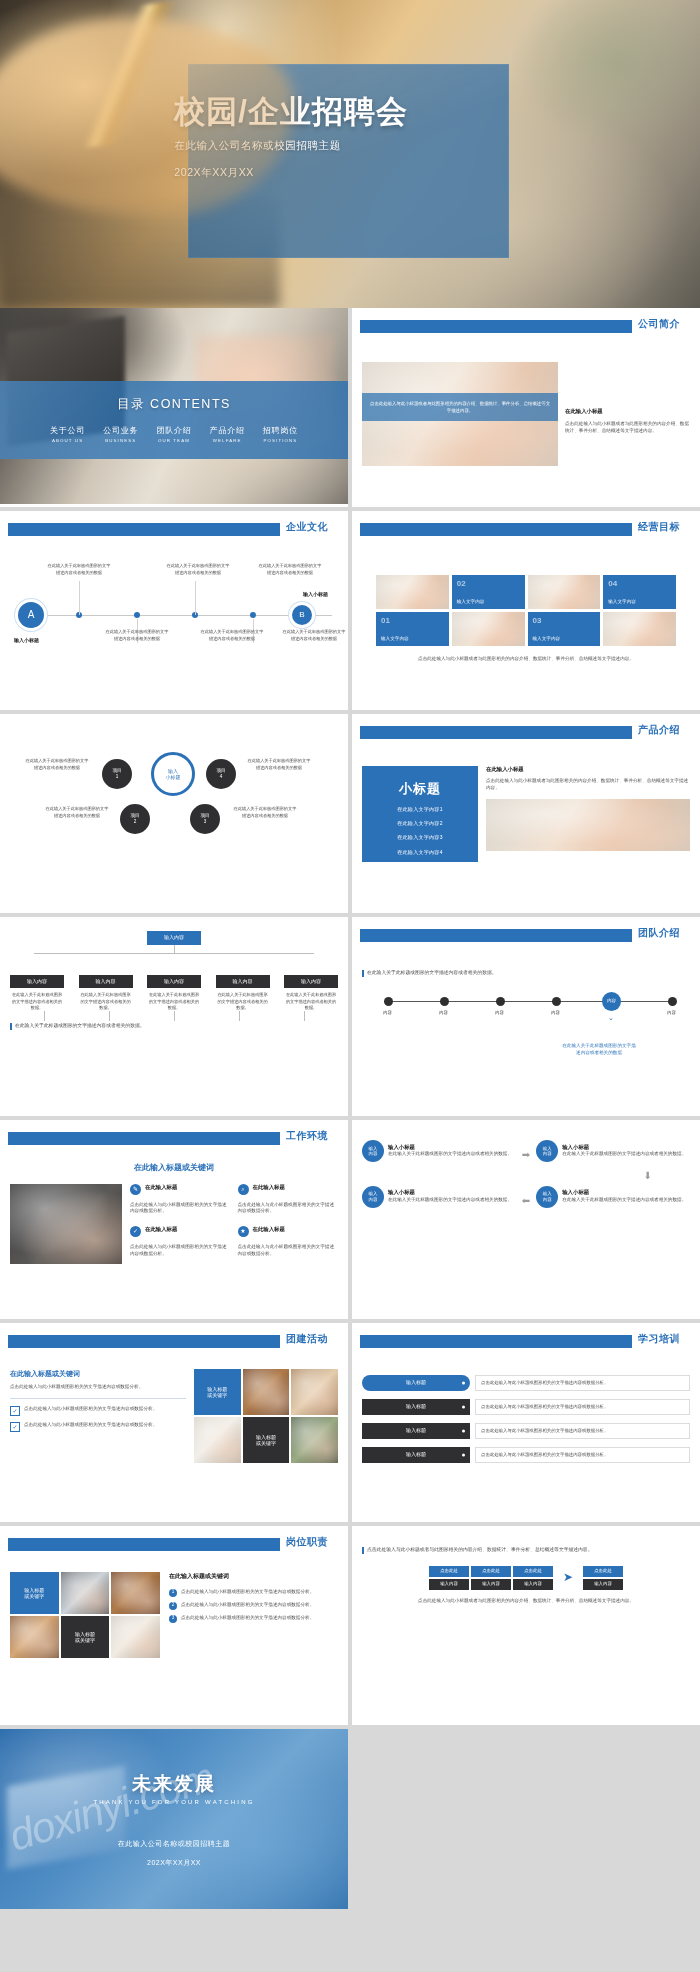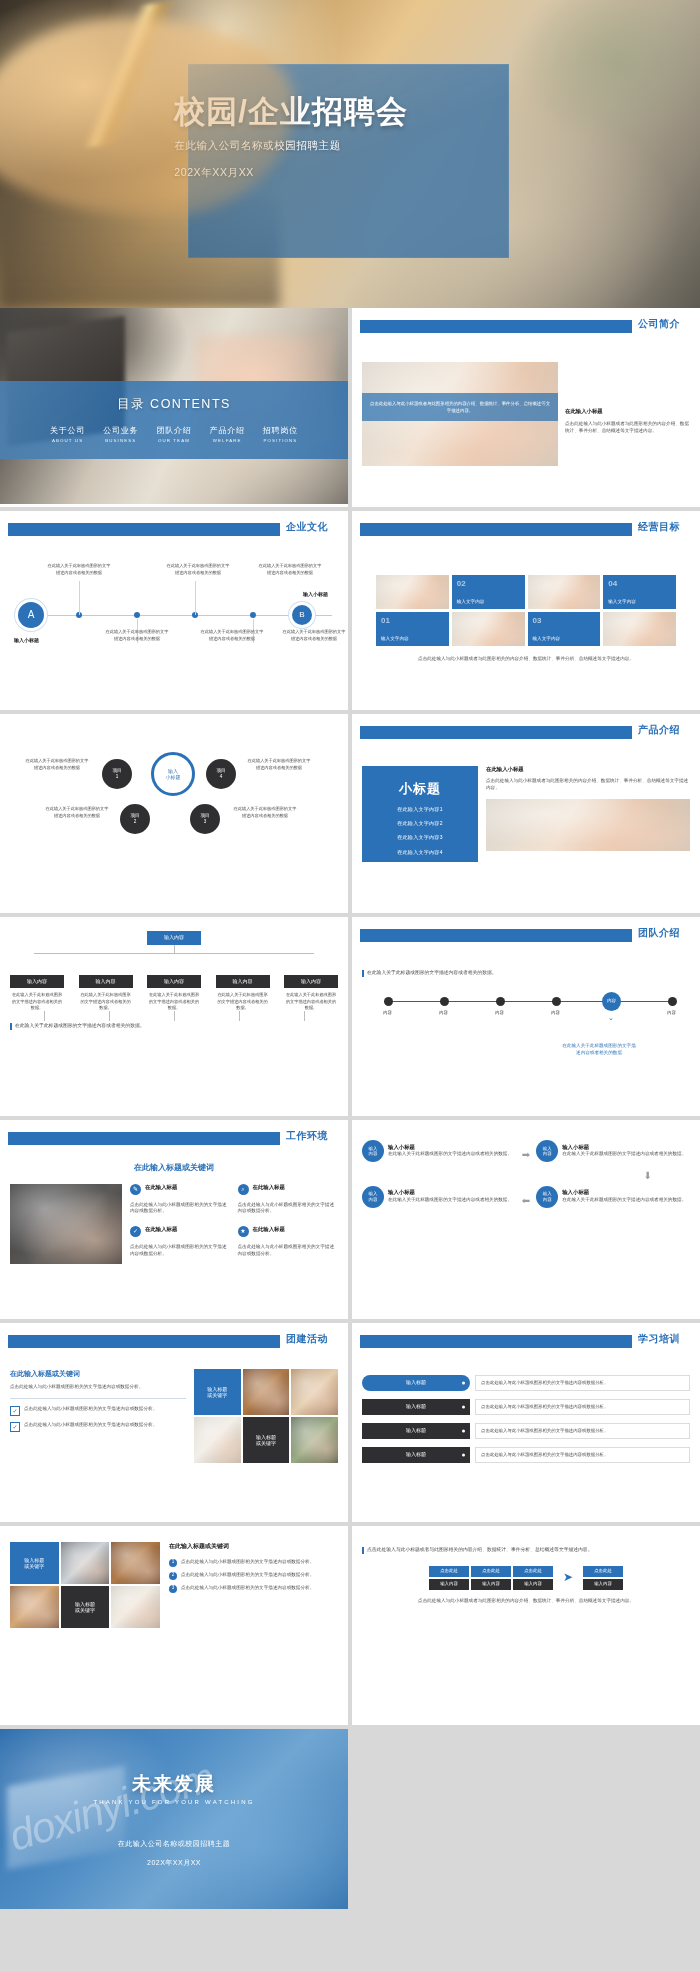--- a/index.html
+++ b/index.html
@@ -587,20 +587,24 @@
           <div class="tr-txt">点击此处输入与此小标题或图形相关的文字描述内容或数据分析。</div>
           </div>
         <div class="tr-row">
           <div class="tr-pill">输入标题</div>
           <div class="tr-txt">点击此处输入与此小标题或图形相关的文字描述内容或数据分析。</div>
           </div>
       </div>
     </div>
 
     <div class="slide s-h">
+      <div class="sld-head">
+          <div class="sld-bar"></div>
+        <div class="sld-title">岗位职责</div>
+        </div>
       <div class="body" style="display:flex;gap:9px;padding-top:16px;">
         <div style="width:150px;display:grid;grid-template-columns:repeat(3,1fr);grid-template-rows:42px 42px;gap:2px;">
           <div class="du-lbl" style="white-space:pre-line;">输入标题
 或关键字</div>
           <div class="ph" style="background:linear-gradient(135deg,#6a6f74,#cdd3d8 48%,#4c5054);"></div>
           <div class="ph ph-wood"></div>
           <div class="ph" style="background:linear-gradient(135deg,#8b5f3d,#d6a878 45%,#6a462b);"></div>
           <div class="du-lbl dk" style="white-space:pre-line;">输入标题
 或关键字</div>
           <div class="ph" style="background:linear-gradient(135deg,#d3cec4,#f1ece3 45%,#aea79c);"></div>

